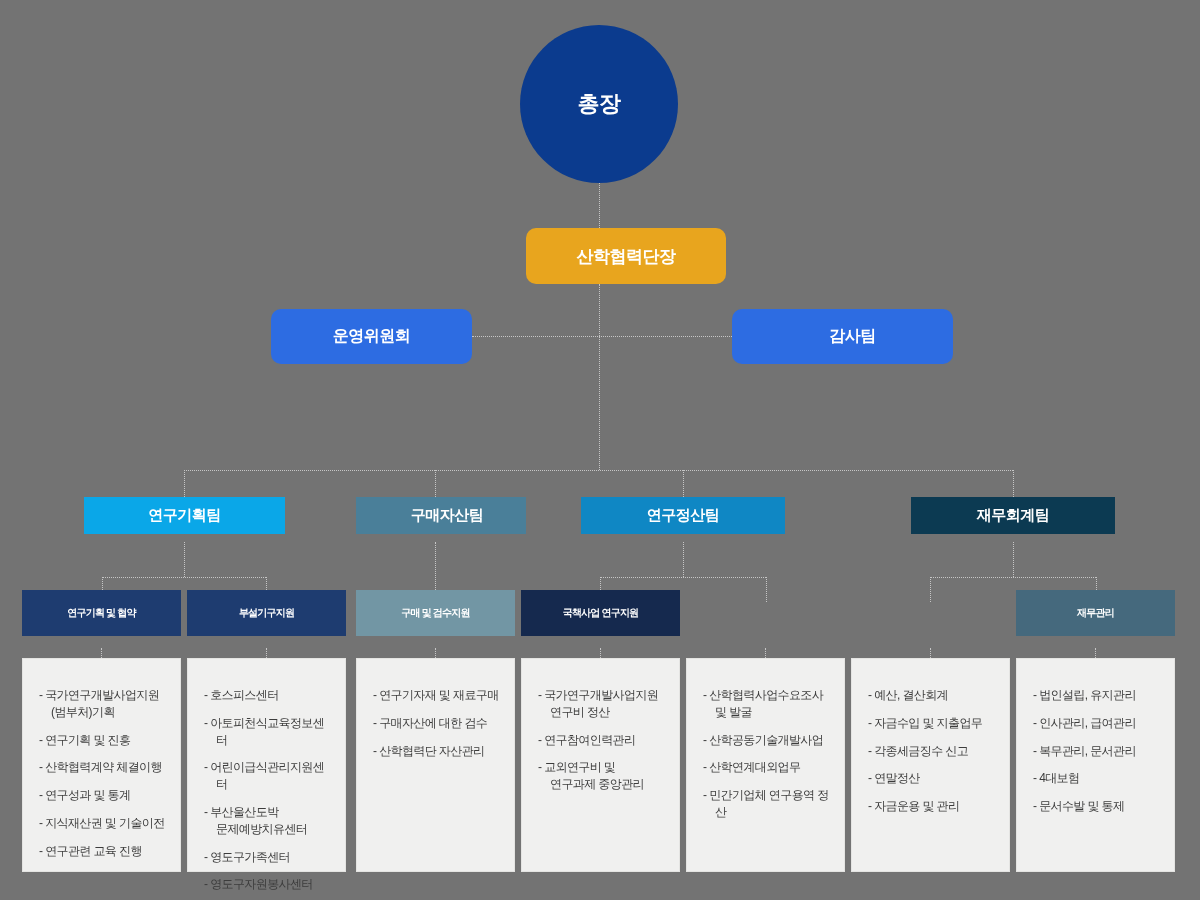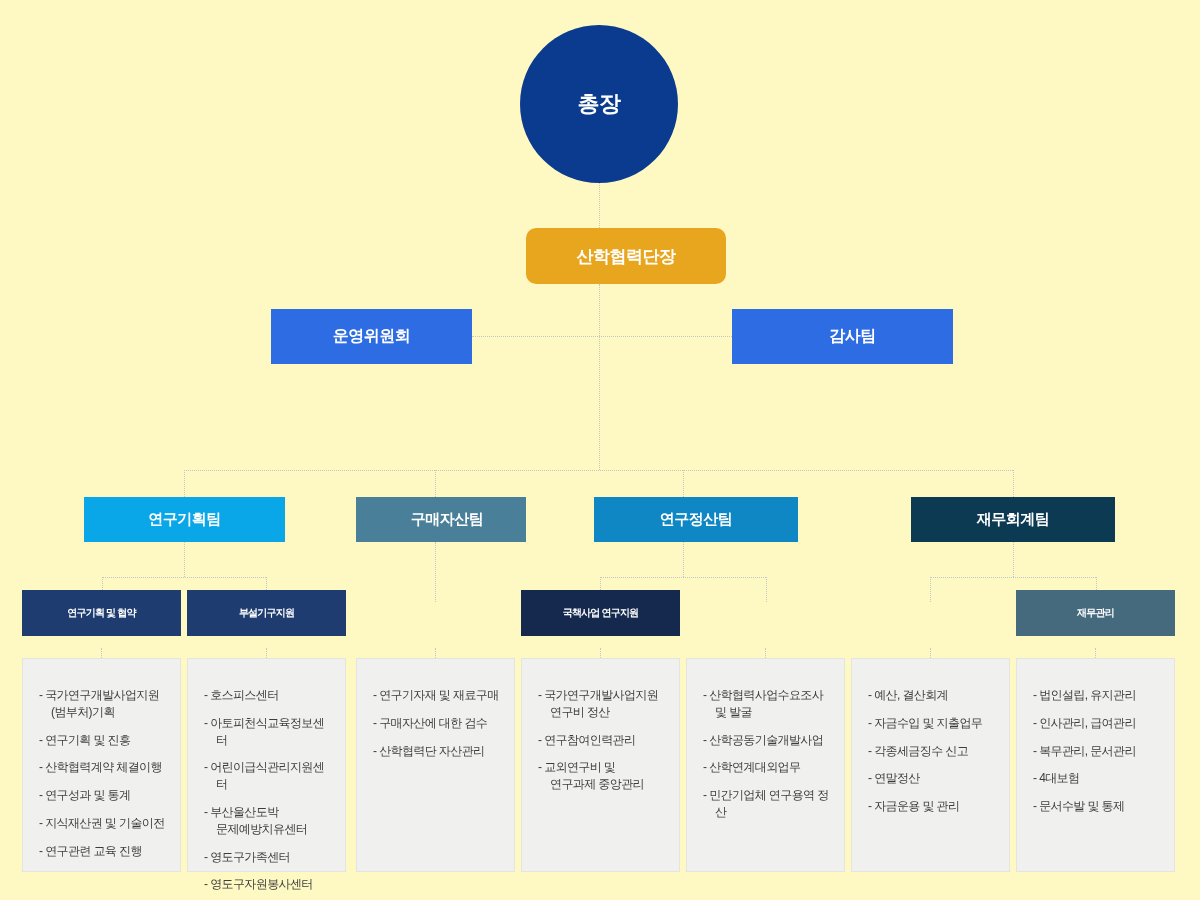--- a/index.html
+++ b/index.html
@@ -1,33 +1,33 @@
 <!DOCTYPE html>
 <html><head>
 <meta charset="utf-8">
 <style>
   html,body{margin:0;padding:0;background:#ffffff;}
   body{font-family:"Liberation Sans","DejaVu Sans",sans-serif;}
-  #canvas{position:relative;width:1200px;height:900px;background:#fef9c3;overflow:hidden;}
+  #canvas{position:relative;width:1200px;height:900px;background:#737373;overflow:hidden;}
 
   .node{position:absolute;display:flex;align-items:center;justify-content:center;
         color:#ffffff;font-weight:700;text-align:center;letter-spacing:-0.5px;}
 
   .chancellor{left:520px;top:25px;width:158px;height:158px;border-radius:50%;
               background:#0B3B8E;font-size:22px;}
   .director{left:499px;top:228px;width:200px;height:56px;border-radius:10px;
             background:#E8A51E;font-size:17px;margin-left:27px;}
-  .committee{top:309px;width:201px;height:55px;background:#2D6CE2;font-size:16px;}
+  .committee{top:309px;width:201px;height:55px;background:#2D6CE2;font-size:16px;border-radius:10px;}
   .committee.c-left{left:271px;}
   .committee.c-right{left:732px;padding-left:20px;}
 
-  .team{top:497px;height:45px;font-size:15px;}
+  .team{top:497px;height:37px;font-size:15px;}
   .team.t1{left:84px;width:201px;background:#0AA7E8;}
   .team.t2{left:356px;width:158px;background:#4A7F99;padding-left:12px;}
-  .team.t3{left:594px;width:204px;background:#0F87C4;}
+  .team.t3{left:581px;width:204px;background:#0F87C4;}
   .team.t4{left:911px;width:204px;background:#0C3A52;}
 
   .dept{top:590px;width:159px;height:46px;font-size:10px;letter-spacing:-0.8px;}
   .dept.navy{background:#1E3C70;}
   .dept.darknavy{background:#15294E;}
   .dept.tealight{background:#7296A4;}
   .dept.slate{background:#45697D;}
   .d1{left:22px;}.d2{left:187px;}.d3{left:356px;}.d4{left:521px;}
   .d5{left:686px;}.d6{left:851px;}.d7{left:1016px;}
 
@@ -107,20 +107,23 @@
   <div class="node team t4">
     <span>재무회계팀</span>
   </div>
 
   <div class="node dept navy d1">
     <span>연구기획 및 협약</span>
   </div>
   <div class="node dept navy d2">
     <span>부설기구지원</span>
   </div>
+  <div class="node dept tealight d3">
+    <span>구매 및 검수지원</span>
+  </div>
   <div class="node dept darknavy d4">
     <span>국책사업 연구지원</span>
   </div>
   <div class="node dept slate d7">
     <span>재무관리</span>
   </div>
 
   <div class="list d1">
     <ul>
       <li>- 국가연구개발사업지원

